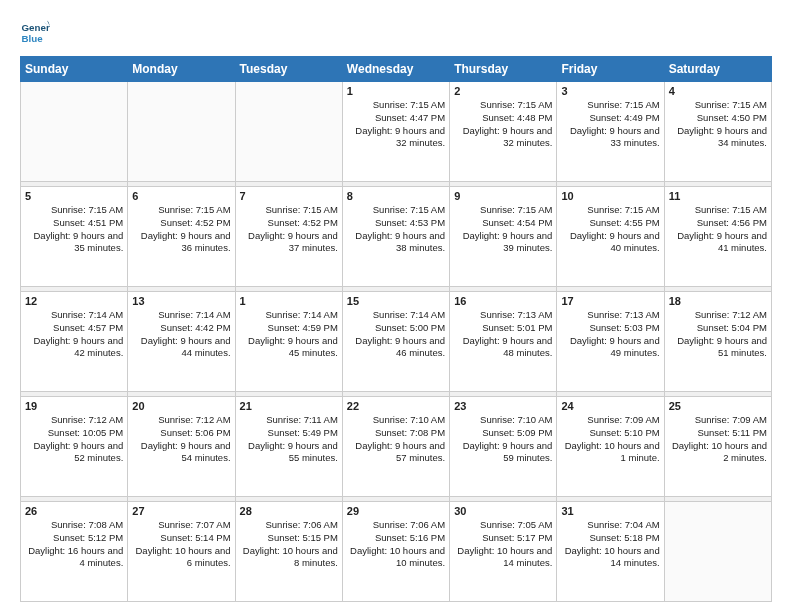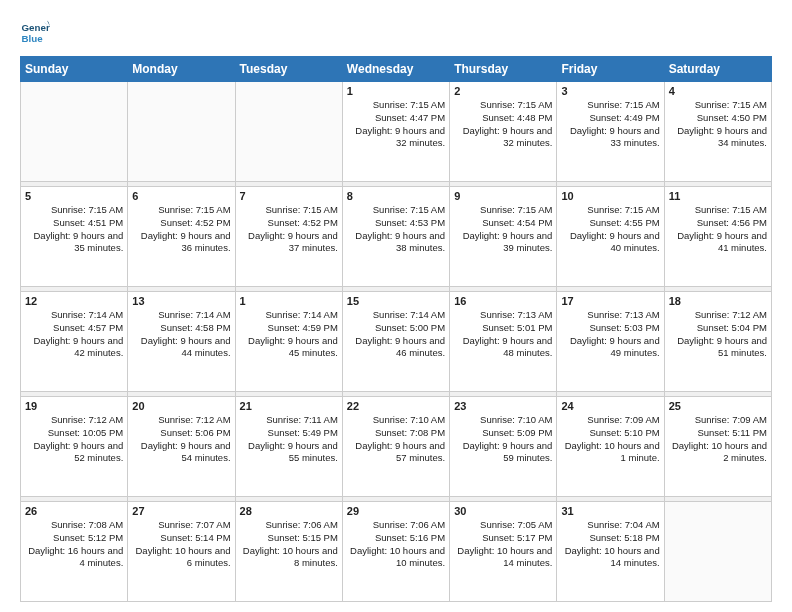--- a/index.html
+++ b/index.html
@@ -238,21 +238,21 @@
         <div class="day-info">
           <span>Sunrise: 7:14 AM</span><br>
           <span>Sunset: 4:57 PM</span><br>
           <span>Daylight: 9 hours and 42 minutes.</span>
         </div>
           </td>
           <td>
             <div class="day-num">13</div>
         <div class="day-info">
           <span>Sunrise: 7:14 AM</span><br>
-          <span>Sunset: 4:58 PM</span><br>
+          <span>Sunset: 4:42 PM</span><br>
           <span>Daylight: 9 hours and 44 minutes.</span>
         </div>
           </td>
           <td>
             <div class="day-num">1</div>
         <div class="day-info">
           <span>Sunrise: 7:14 AM</span><br>
           <span>Sunset: 4:59 PM</span><br>
           <span>Daylight: 9 hours and 45 minutes.</span>
         </div>

